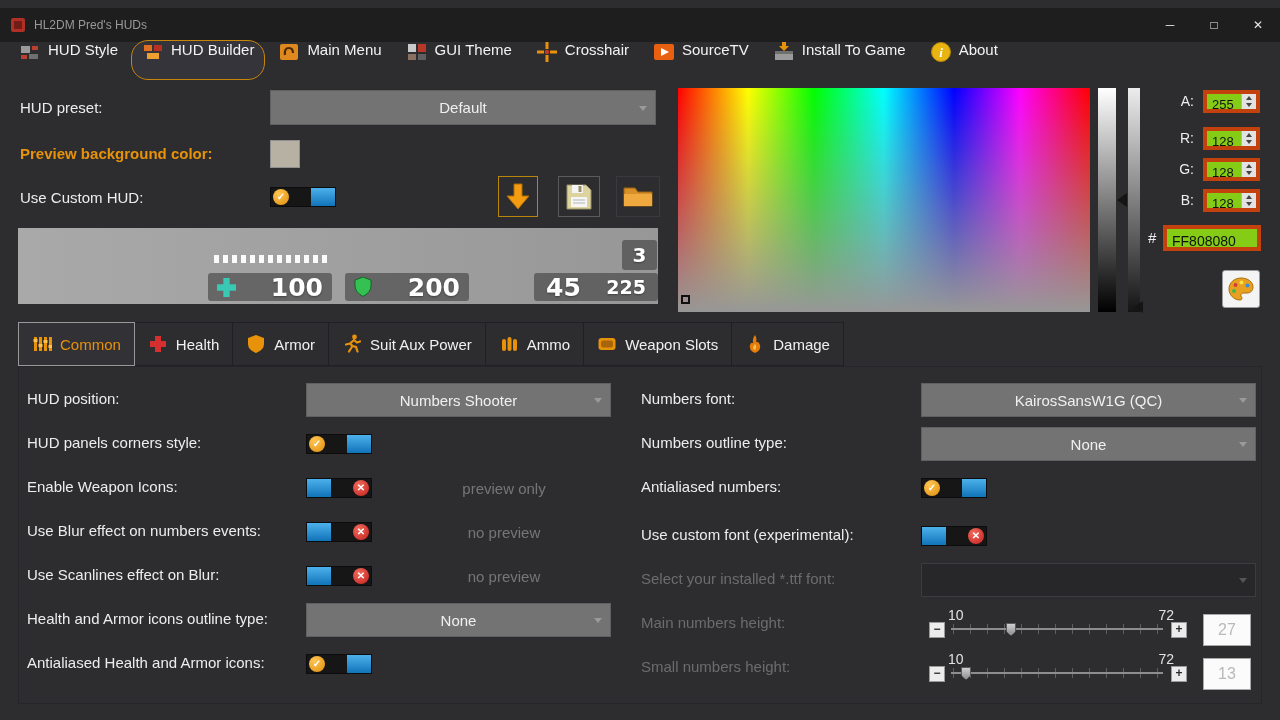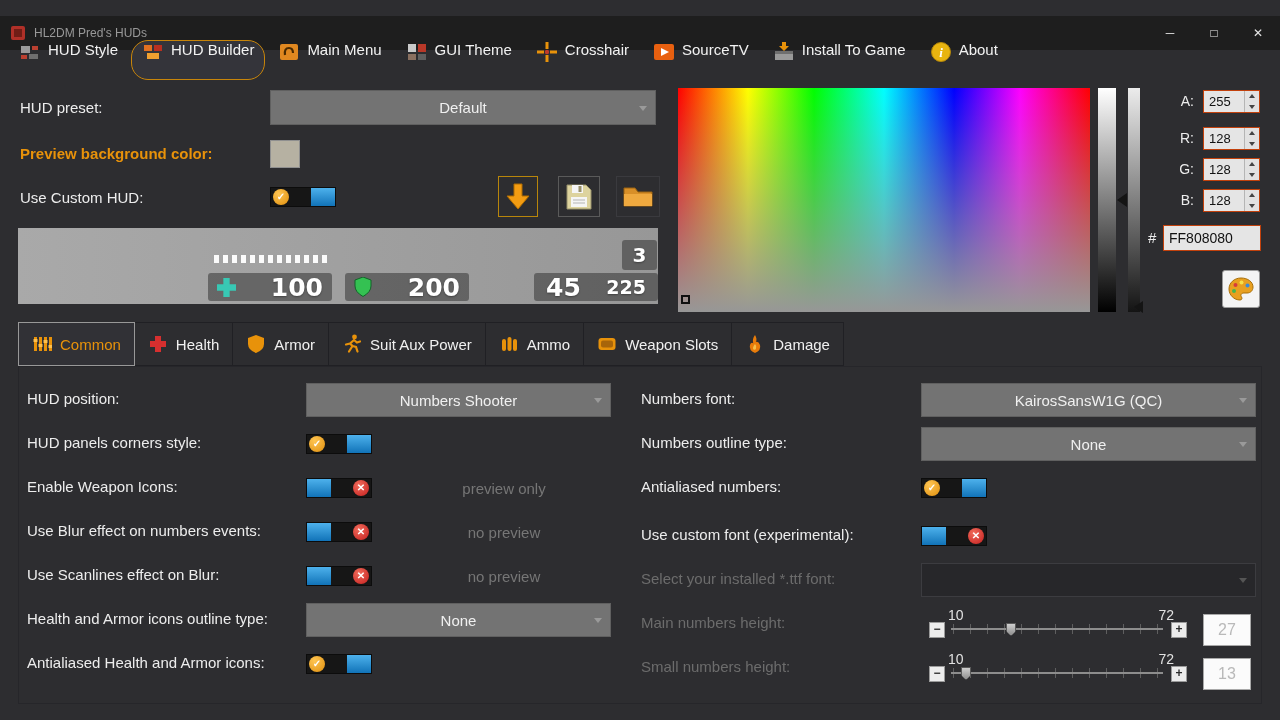--- a/index.html
+++ b/index.html
@@ -1,21 +1,21 @@
 <!DOCTYPE html>
 <html><head>
 <meta charset="utf-8">
 <style>
   *{margin:0;padding:0;box-sizing:border-box;}
   html,body{width:1280px;height:720px;overflow:hidden;}
   body{position:relative;background:#2d2d30;font-family:"Liberation Sans",sans-serif;}
   svg{display:block;}
 
   
-  .titlebar{position:absolute;left:0;top:16px;width:1280px;height:34px;background:#1e1e1e;display:flex;align-items:center;}
+  .titlebar{position:absolute;left:0;top:8px;width:1280px;height:34px;background:#1e1e1e;display:flex;align-items:center;}
   .app-icon{margin-left:10px;}
   .win-title{margin-left:8px;font-size:12px;color:#999;}
   .win-controls{margin-left:auto;display:flex;height:34px;}
   .win-btn{width:44px;display:flex;align-items:center;justify-content:center;color:#e6e6e6;font-size:12px;cursor:default;}
 
   
   .toolbar{position:absolute;left:8px;top:38px;height:44px;display:flex;align-items:center;gap:2px;}
   .tool-btn{display:flex;align-items:flex-start;gap:7px;height:40px;padding:0 10px;color:#f2f2f2;font-size:15px;border:1px solid transparent;white-space:nowrap;}
   .tool-btn.active{border-color:#c8850a;background:#34343a;border-radius:17px;}
 
@@ -31,21 +31,21 @@
   .dropdown.disabled .dd-arrow{border-top-color:#555;}
 
   .toggle{position:absolute;width:66px;height:20px;background:#161616;border:1px solid #0c0c0c;}
   .knob{position:absolute;top:0;width:24px;height:18px;background:linear-gradient(#4db1ec,#1173b8);}
   .toggle.on .knob{right:0;}
   .toggle.off .knob{left:0;}
   .state{position:absolute;top:1px;width:16px;height:16px;border-radius:50%;color:#fff;font-size:10px;line-height:16px;text-align:center;font-weight:bold;}
   .toggle.on .state{left:2px;background:radial-gradient(circle at 35% 30%,#ffc552,#df8f0e);}
   .toggle.off .state{right:2px;background:radial-gradient(circle at 35% 30%,#f06a5a,#c41f1f);}
 
-  .spinbox{position:absolute;background:#e5e5e5;border:1px solid #c2410c;display:flex;}
+  .spinbox{position:absolute;background:#84cc16;border:4px solid #c2410c;display:flex;}
   .spin-val{flex:1;font-size:13px;color:#111;padding:3px 0 0 5px;white-space:nowrap;overflow:hidden;}
   .spin-arrows{width:15px;display:flex;flex-direction:column;border-left:1px solid #b5b5b5;background:#e2e2e2;}
   .spin-arrows i{flex:1;display:flex;align-items:center;justify-content:center;}
   .tri-up{width:0;height:0;border-left:3px solid transparent;border-right:3px solid transparent;border-bottom:4px solid #444;}
   .tri-down{width:0;height:0;border-left:3px solid transparent;border-right:3px solid transparent;border-top:4px solid #444;}
 
   .icon-btn{position:absolute;display:flex;align-items:center;justify-content:center;background:#2d2d30;border:1px solid #5a5a5a;}
   .icon-btn.gold{border-color:#b8860b;}
 
   

